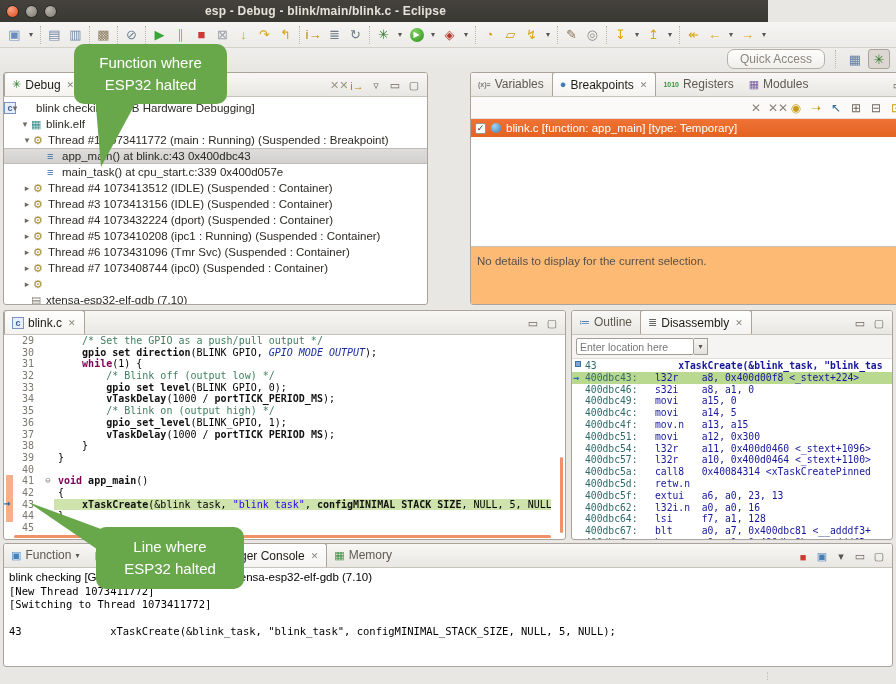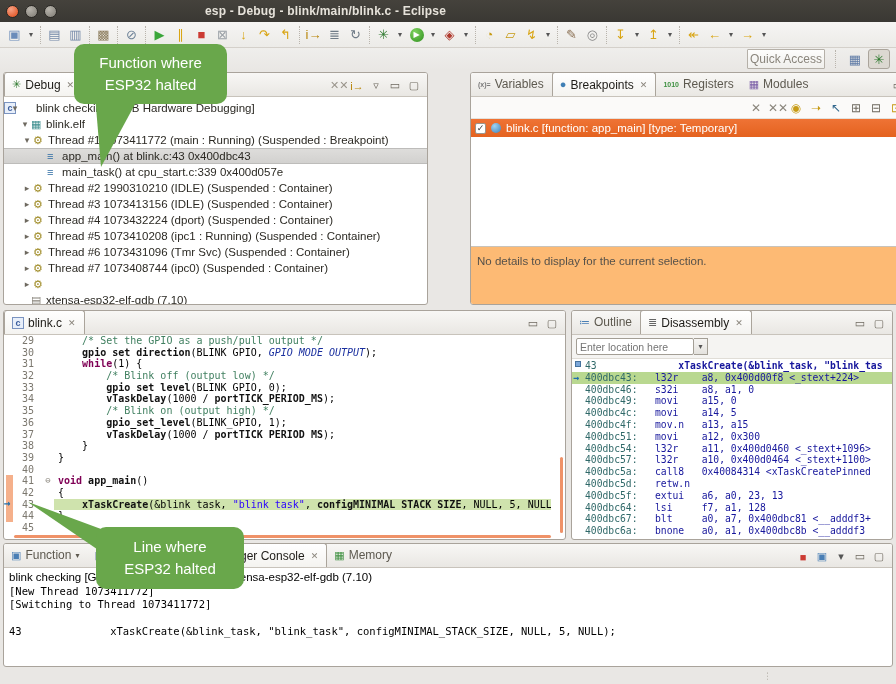--- a/index.html
+++ b/index.html
@@ -1,42 +1,42 @@
 <!DOCTYPE html>
 <html><head>
 <meta charset="utf-8">
 <style>
   * { margin:0; padding:0; box-sizing:border-box; }
   html,body { width:896px; height:684px; overflow:hidden; }
   body { font-family:"Liberation Sans", sans-serif; background:#e9e7e4; position:relative; font-size:12px; }
 
   
-  .titlebar { position:absolute; left:0; top:0; width:896px; height:22px;
+  .titlebar { position:absolute; left:0; top:0; width:768px; height:22px;
     background:linear-gradient(#45423c,#3a3833); display:flex; align-items:center; }
   .wbtn { width:13px; height:13px; border-radius:50%; margin-left:6px; display:inline-block;
     border:1px solid #2a2824; }
   .wbtn.close { background:radial-gradient(circle at 35% 30%, #f7a285, #dd4814); }
   .wbtn.plain { background:radial-gradient(circle at 35% 30%, #b8b4ac, #7d7a72); }
   .title { color:#e6e2da; font-weight:bold; font-size:12px; margin-left:148px; letter-spacing:.2px; }
 
   
   .toolbar { position:absolute; left:0; top:22px; width:896px; height:26px;
     background:linear-gradient(#f6f5f3,#ecebe8); border-bottom:1px solid #d4d0ca;
     display:flex; align-items:center; padding:0 4px; }
   .tbi { display:inline-flex; width:21px; height:20px; align-items:center; justify-content:center;
     font-size:13px; border-radius:3px; cursor:default; }
   .tbi.small { width:12px; font-size:8px; color:#555; }
   .sep { width:1px; height:18px; border-left:1px dotted #b9b4ac; margin:0 3px; }
   .run-ic { width:14px; height:14px; border-radius:50%; background:radial-gradient(circle at 35% 30%, #7fd35e, #2f8f1f);
     display:inline-flex; align-items:center; justify-content:center; color:#fff; font-size:8px; }
   .toolbar2 { position:absolute; left:0; top:48px; width:896px; height:22px; display:flex;
     align-items:center; justify-content:flex-end; padding-right:4px;
     background:linear-gradient(#efeeec,#e9e7e4); }
-  .qa { border:1px solid #b5b0a8; border-radius:1px; background:linear-gradient(#fdfdfc,#f0efec);
-    color:#8a857c; font-size:12px; padding:2px 2px; margin-right:10px; }
+  .qa { border:1px solid #b5b0a8; border-radius:7px; background:linear-gradient(#fdfdfc,#f0efec);
+    color:#8a857c; font-size:12px; padding:2px 12px; margin-right:10px; }
   .persp-sep { width:1px; height:18px; border-left:1px dotted #b9b4ac; margin-right:8px; }
   .pi { display:inline-flex; width:22px; height:20px; align-items:center; justify-content:center;
     font-size:13px; border-radius:3px; margin-right:2px; }
   .pi.pressed { background:#dcd8d1; border:1px solid #aaa49b; }
 
   
   .panel { position:absolute; background:#fff; border:1px solid #a9a39b; border-radius:3px; overflow:hidden; }
   .phead { height:24px; background:linear-gradient(#f8f7f5,#e9e7e3); border-bottom:1px solid #c8c3bb;
     display:flex; align-items:flex-end; }
   .tabs { display:flex; height:24px; align-items:flex-end; flex:1; overflow:hidden; }
@@ -227,21 +227,21 @@
           <span class="ticon" style="color: rgb(46, 109, 164); left: 43px;">≡</span>
           <span class="tlabel" style="left: 58px;">app_main() at blink.c:43 0x400dbc43</span>
         </div>
         <div class="trow">
           <span class="ticon" style="color: rgb(46, 109, 164); left: 43px;">≡</span>
           <span class="tlabel" style="left: 58px;">main_task() at cpu_start.c:339 0x400d057e</span>
         </div>
         <div class="trow">
           <span class="texp" style="left: 18px;">▸</span>
           <span class="ticon" style="color: rgb(160, 140, 40); left: 29px;">⚙</span>
-          <span class="tlabel" style="left: 44px;">Thread #2 1990310210 (IDLE) (Suspended : Container)</span>
+          <span class="tlabel" style="left: 44px;">Thread #4 1073413512 (IDLE) (Suspended : Container)</span>
         </div>
         <div class="trow">
           <span class="texp" style="left: 18px;">▸</span>
           <span class="ticon" style="color: rgb(160, 140, 40); left: 29px;">⚙</span>
           <span class="tlabel" style="left: 44px;">Thread #3 1073413156 (IDLE) (Suspended : Container)</span>
         </div>
         <div class="trow">
           <span class="texp" style="left: 18px;">▸</span>
           <span class="ticon" style="color: rgb(160, 140, 40); left: 29px;">⚙</span>
           <span class="tlabel" style="left: 44px;">Thread #4 1073432224 (dport) (Suspended : Container)</span>
@@ -384,20 +384,21 @@
         <div class="drow"><span class="daddr">400dbc46:   </span><span class="dtext">s32i    a8, a1, 0</span></div>
         <div class="drow"><span class="daddr">400dbc49:   </span><span class="dtext">movi    a15, 0</span></div>
         <div class="drow"><span class="daddr">400dbc4c:   </span><span class="dtext">movi    a14, 5</span></div>
         <div class="drow"><span class="daddr">400dbc4f:   </span><span class="dtext">mov.n   a13, a15</span></div>
         <div class="drow"><span class="daddr">400dbc51:   </span><span class="dtext">movi    a12, 0x300</span></div>
         <div class="drow"><span class="daddr">400dbc54:   </span><span class="dtext">l32r    a11, 0x400d0460 &lt;_stext+1096&gt;</span></div>
         <div class="drow"><span class="daddr">400dbc57:   </span><span class="dtext">l32r    a10, 0x400d0464 &lt;_stext+1100&gt;</span></div>
         <div class="drow"><span class="daddr">400dbc5a:   </span><span class="dtext">call8   0x40084314 &lt;xTaskCreatePinned</span></div>
         <div class="drow"><span class="daddr">400dbc5d:   </span><span class="dtext">retw.n</span></div>
         <div class="drow"><span class="daddr">400dbc5f:   </span><span class="dtext">extui   a6, a0, 23, 13</span></div>
+        <div class="drow"><span class="daddr">400dbc62:   </span><span class="dtext">l32i.n  a0, a0, 16</span></div>
         <div class="drow"><span class="daddr">400dbc64:   </span><span class="dtext">lsi     f7, a1, 128</span></div>
         <div class="drow"><span class="daddr">400dbc67:   </span><span class="dtext">blt     a0, a7, 0x400dbc81 &lt;__adddf3+</span></div>
         <div class="drow"><span class="daddr">400dbc6a:   </span><span class="dtext">bnone   a0, a1, 0x400dbc8b &lt;__adddf3</span></div>
       </div>
   </div>
 
   <div class="panel" style="left:3px; top:543px; width:890px; height:124px;">
     <div class="phead">
       <div class="tabs" id="con-tabs">
           <div class="tab">

